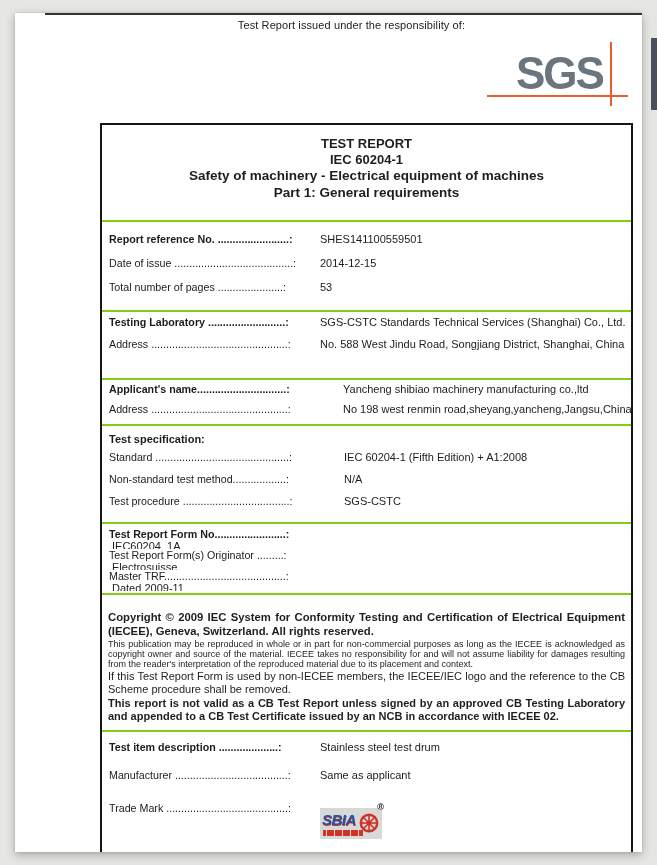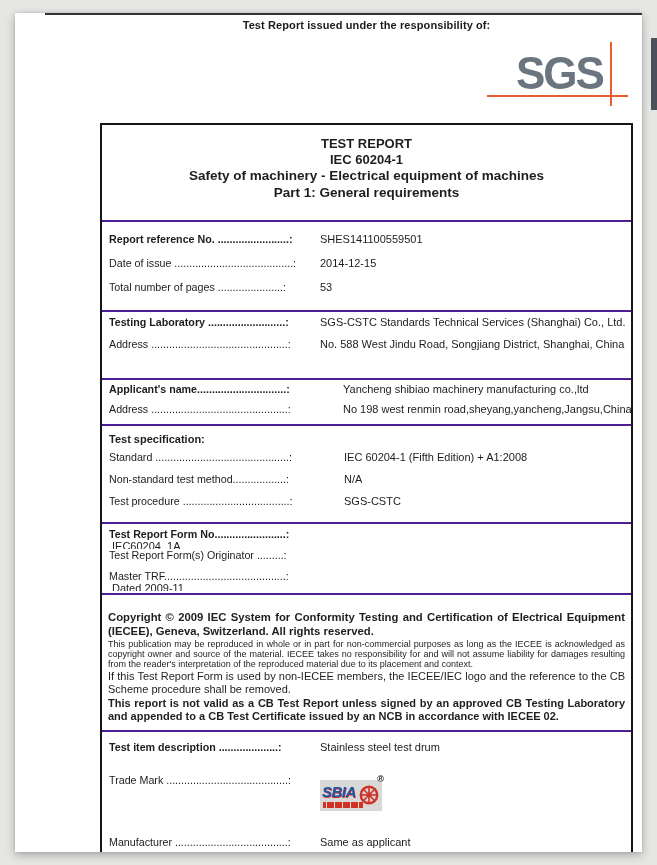--- a/index.html
+++ b/index.html
@@ -14,23 +14,23 @@
   .page {
     position:absolute; left:15px; top:13px; width:627px; height:839px;
     background:#ffffff;
     box-shadow:0 3px 9px rgba(0,0,0,0.28), 0 0 2px rgba(0,0,0,0.15);
     overflow:hidden;
   }
   .scan-top-line { position:absolute; left:30px; top:0; right:0; height:2px; background:#343434; }
   .scan-right-edge { position:absolute; right:0; top:38px; width:6px; height:72px; background:#4b515a; }
 
   .resp-line {
-    position:absolute; top:6px; left:15px; width:100%;
+    position:absolute; top:6px; left:0; width:100%;
     text-align:center; text-indent:46px;
-    font-size:11px; font-weight:bold; color:#1b1b1b;
+    font-size:11px; font-weight:normal; color:#1b1b1b;
     letter-spacing:0.1px;
   }
 
   
   .sgs-text {
     position:absolute; left:501px; top:36px;
     font-size:44px; font-weight:bold; color:#6a7580;
     letter-spacing:-2px; line-height:46px;
     transform:scaleY(1.04); transform-origin:top left;
   }
@@ -40,21 +40,21 @@
   
   .report-table {
     position:absolute; left:85px; top:110px; width:533px; bottom:-10px;
     border:2px solid #161616; border-bottom:none;
     background:#fff;
   }
   .title-block { padding:11px 6px 12px; height:95px; text-align:center; font-weight:bold; }
   .title-block .t-sm { font-size:13px; line-height:16px; }
   .title-block .t-lg { font-size:13.5px; line-height:16.5px; }
 
-  .section { border-top:2px solid #4c1d95; }
+  .section { border-top:2px solid #84cc16; }
   .row { display:flex; align-items:baseline; padding-left:7px; }
   .lbl { width:208px; flex:none; font-size:10.7px; white-space:nowrap; overflow:hidden; color:#1c1c1c; }
   .lbl.b { font-weight:bold; }
   .val { flex:1; font-size:11px; white-space:nowrap; overflow:hidden; padding-left:3px; color:#1c1c1c; }
 
   .sec-a { padding-top:11px; padding-bottom:5px; } .sec-a .row { height:24px; }
   .sec-b { padding-top:4px; padding-bottom:18px; } .sec-b .row { height:22px; }
   .sec-c { padding-top:3px; padding-bottom:1px; } .sec-c .row { height:20px;gap:23px; }
   .sec-d { padding-top:4px; padding-bottom:5px; }
   .sec-d .heading { font-size:11px; font-weight:bold; padding-left:7px; height:21px; line-height:18px; }
@@ -172,38 +172,43 @@
         </div>
       </div>
 
       <div class="section sec-e">
         <div class="row">
           <div class="lbl b">Test Report Form No........................:</div>
           <div class="val">IEC60204_1A</div>
         </div>
         <div class="row">
           <div class="lbl">Test Report Form(s) Originator .........:</div>
+          <div class="val">Electrosuisse</div>
         </div>
         <div class="row">
           <div class="lbl">Master TRF.........................................:</div>
           <div class="val">Dated 2009-11</div>
         </div>
       </div>
 
       <div class="section sec-cr">
         <p class="cr-bold">Copyright © 2009 IEC System for Conformity Testing and Certification of Electrical Equipment (IECEE), Geneva, Switzerland. All rights reserved.</p>
         <p class="cr-small">This publication may be reproduced in whole or in part for non-commercial purposes as long as the IECEE is acknowledged as copyright owner and source of the material. IECEE takes no responsibility for and will not assume liability for damages resulting from the reader's interpretation of the reproduced material due to its placement and context.</p>
         <p class="cr-norm">If this Test Report Form is used by non-IECEE members, the IECEE/IEC logo and the reference to the CB Scheme procedure shall be removed.</p>
         <p class="cr-valid">This report is not valid as a CB Test Report unless signed by an approved CB Testing Laboratory and appended to a CB Test Certificate issued by an NCB in accordance with IECEE 02.</p>
       </div>
 
       <div class="section sec-g">
         <div class="row">
           <div class="lbl b">Test item description ....................:</div>
           <div class="val">Stainless steel test drum</div>
+        </div>
+        <div class="row row-mf">
+          <div class="lbl">Manufacturer ......................................:</div>
+          <div class="val">Same as applicant</div>
         </div>
         <div class="row row-tm">
           <div class="lbl">Trade Mark .........................................:</div>
           <div class="val">
             <span class="tm-wrap">
               <span class="tm-box">
                 <span class="tm-text">SBIA</span>
                 <svg class="tm-wheel" width="22" height="22" viewBox="0 0 22 22">
                   <circle cx="11" cy="11" r="8.2" fill="none" stroke="#d03226" stroke-width="2.4"></circle>
                   <g stroke="#d03226" stroke-width="1.6">
@@ -213,24 +218,20 @@
                     <line x1="16.7" y1="5.3" x2="5.3" y2="16.7"></line>
                   </g>
                   <circle cx="11" cy="11" r="2.4" fill="#d03226"></circle>
                 </svg>
                 <span class="tm-banner"></span>
               </span>
               <span class="tm-reg">®</span>
             </span>
           </div>
         </div>
-        <div class="row row-mf">
-          <div class="lbl">Manufacturer ......................................:</div>
-          <div class="val">Same as applicant</div>
-        </div>
         <div class="row row-md">
           <div class="lbl">Model/Type reference .......................:</div>
           <div class="val">GHE-R1201</div>
         </div>
 
       </div>
 
     </div>
   </div>
 

